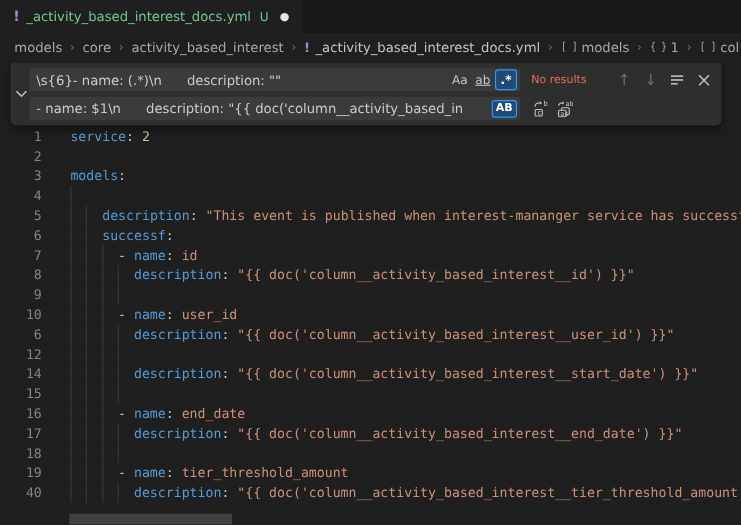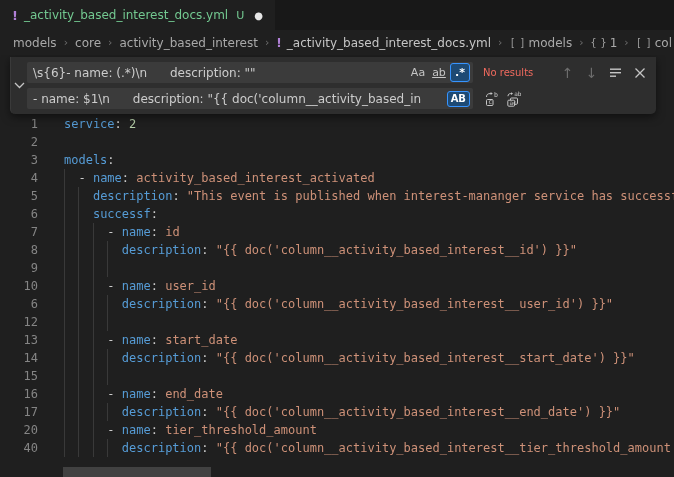--- a/index.html
+++ b/index.html
@@ -179,21 +179,20 @@
         <span class="ln">2</span>
         <span class="ct"></span>
       </div>
       <div class="line">
         <span class="ln">3</span>
         <span class="ct"><span class="tk-k">models</span><span class="tk-p">:</span></span>
       </div>
       <div class="line">
         <span class="g" style="left: 64px;"></span>
         <span class="ln">4</span>
-        <span class="ct"><span class="tk-p">  - </span><span class="tk-k">name</span><span class="tk-p">: </span><span class="tk-s">activity_based_interest_activated</span></span>
       </div>
       <div class="line">
         <span class="g" style="left: 64px;"></span>
         <span class="g" style="left: 78px;"></span>
         <span class="ln">5</span>
         <span class="ct"><span class="tk-p">    </span><span class="tk-k">description</span><span class="tk-p">: </span><span class="tk-s">"This event is published when interest-mananger service has successf</span></span>
       </div>
       <div class="line">
         <span class="g" style="left: 64px;"></span>
         <span class="g" style="left: 78px;"></span>
@@ -243,27 +242,20 @@
         <span class="g" style="left: 78px;"></span>
         <span class="g" style="left: 93px;"></span>
         <span class="g" style="left: 107px;"></span>
         <span class="ln">12</span>
         <span class="ct"></span>
       </div>
       <div class="line">
         <span class="g" style="left: 64px;"></span>
         <span class="g" style="left: 78px;"></span>
         <span class="g" style="left: 93px;"></span>
-        <span class="ln">13</span>
-        <span class="ct"><span class="tk-p">      - </span><span class="tk-k">name</span><span class="tk-p">: </span><span class="tk-s">start_date</span></span>
-      </div>
-      <div class="line">
-        <span class="g" style="left: 64px;"></span>
-        <span class="g" style="left: 78px;"></span>
-        <span class="g" style="left: 93px;"></span>
         <span class="g" style="left: 107px;"></span>
         <span class="ln">14</span>
         <span class="ct"><span class="tk-p">        </span><span class="tk-k">description</span><span class="tk-p">: </span><span class="tk-s">"{{ doc('column__activity_based_interest__start_date') }}"</span></span>
       </div>
       <div class="line">
         <span class="g" style="left: 64px;"></span>
         <span class="g" style="left: 78px;"></span>
         <span class="g" style="left: 93px;"></span>
         <span class="g" style="left: 107px;"></span>
         <span class="ln">15</span>
@@ -281,21 +273,29 @@
         <span class="g" style="left: 78px;"></span>
         <span class="g" style="left: 93px;"></span>
         <span class="g" style="left: 107px;"></span>
         <span class="ln">17</span>
         <span class="ct"><span class="tk-p">        </span><span class="tk-k">description</span><span class="tk-p">: </span><span class="tk-s">"{{ doc('column__activity_based_interest__end_date') }}"</span></span>
       </div>
       <div class="line">
         <span class="g" style="left: 64px;"></span>
         <span class="g" style="left: 78px;"></span>
         <span class="g" style="left: 93px;"></span>
-        <span class="ln">20</span>
+        <span class="g" style="left: 107px;"></span>
+        <span class="ln">18</span>
+        <span class="ct"></span>
+      </div>
+      <div class="line">
+        <span class="g" style="left: 64px;"></span>
+        <span class="g" style="left: 78px;"></span>
+        <span class="g" style="left: 93px;"></span>
+        <span class="ln">19</span>
         <span class="ct"><span class="tk-p">      - </span><span class="tk-k">name</span><span class="tk-p">: </span><span class="tk-s">tier_threshold_amount</span></span>
       </div>
       <div class="line">
         <span class="g" style="left: 64px;"></span>
         <span class="g" style="left: 78px;"></span>
         <span class="g" style="left: 93px;"></span>
         <span class="g" style="left: 107px;"></span>
         <span class="ln">40</span>
         <span class="ct"><span class="tk-p">        </span><span class="tk-k">description</span><span class="tk-p">: </span><span class="tk-s">"{{ doc('column__activity_based_interest__tier_threshold_amount</span></span>
       </div>

